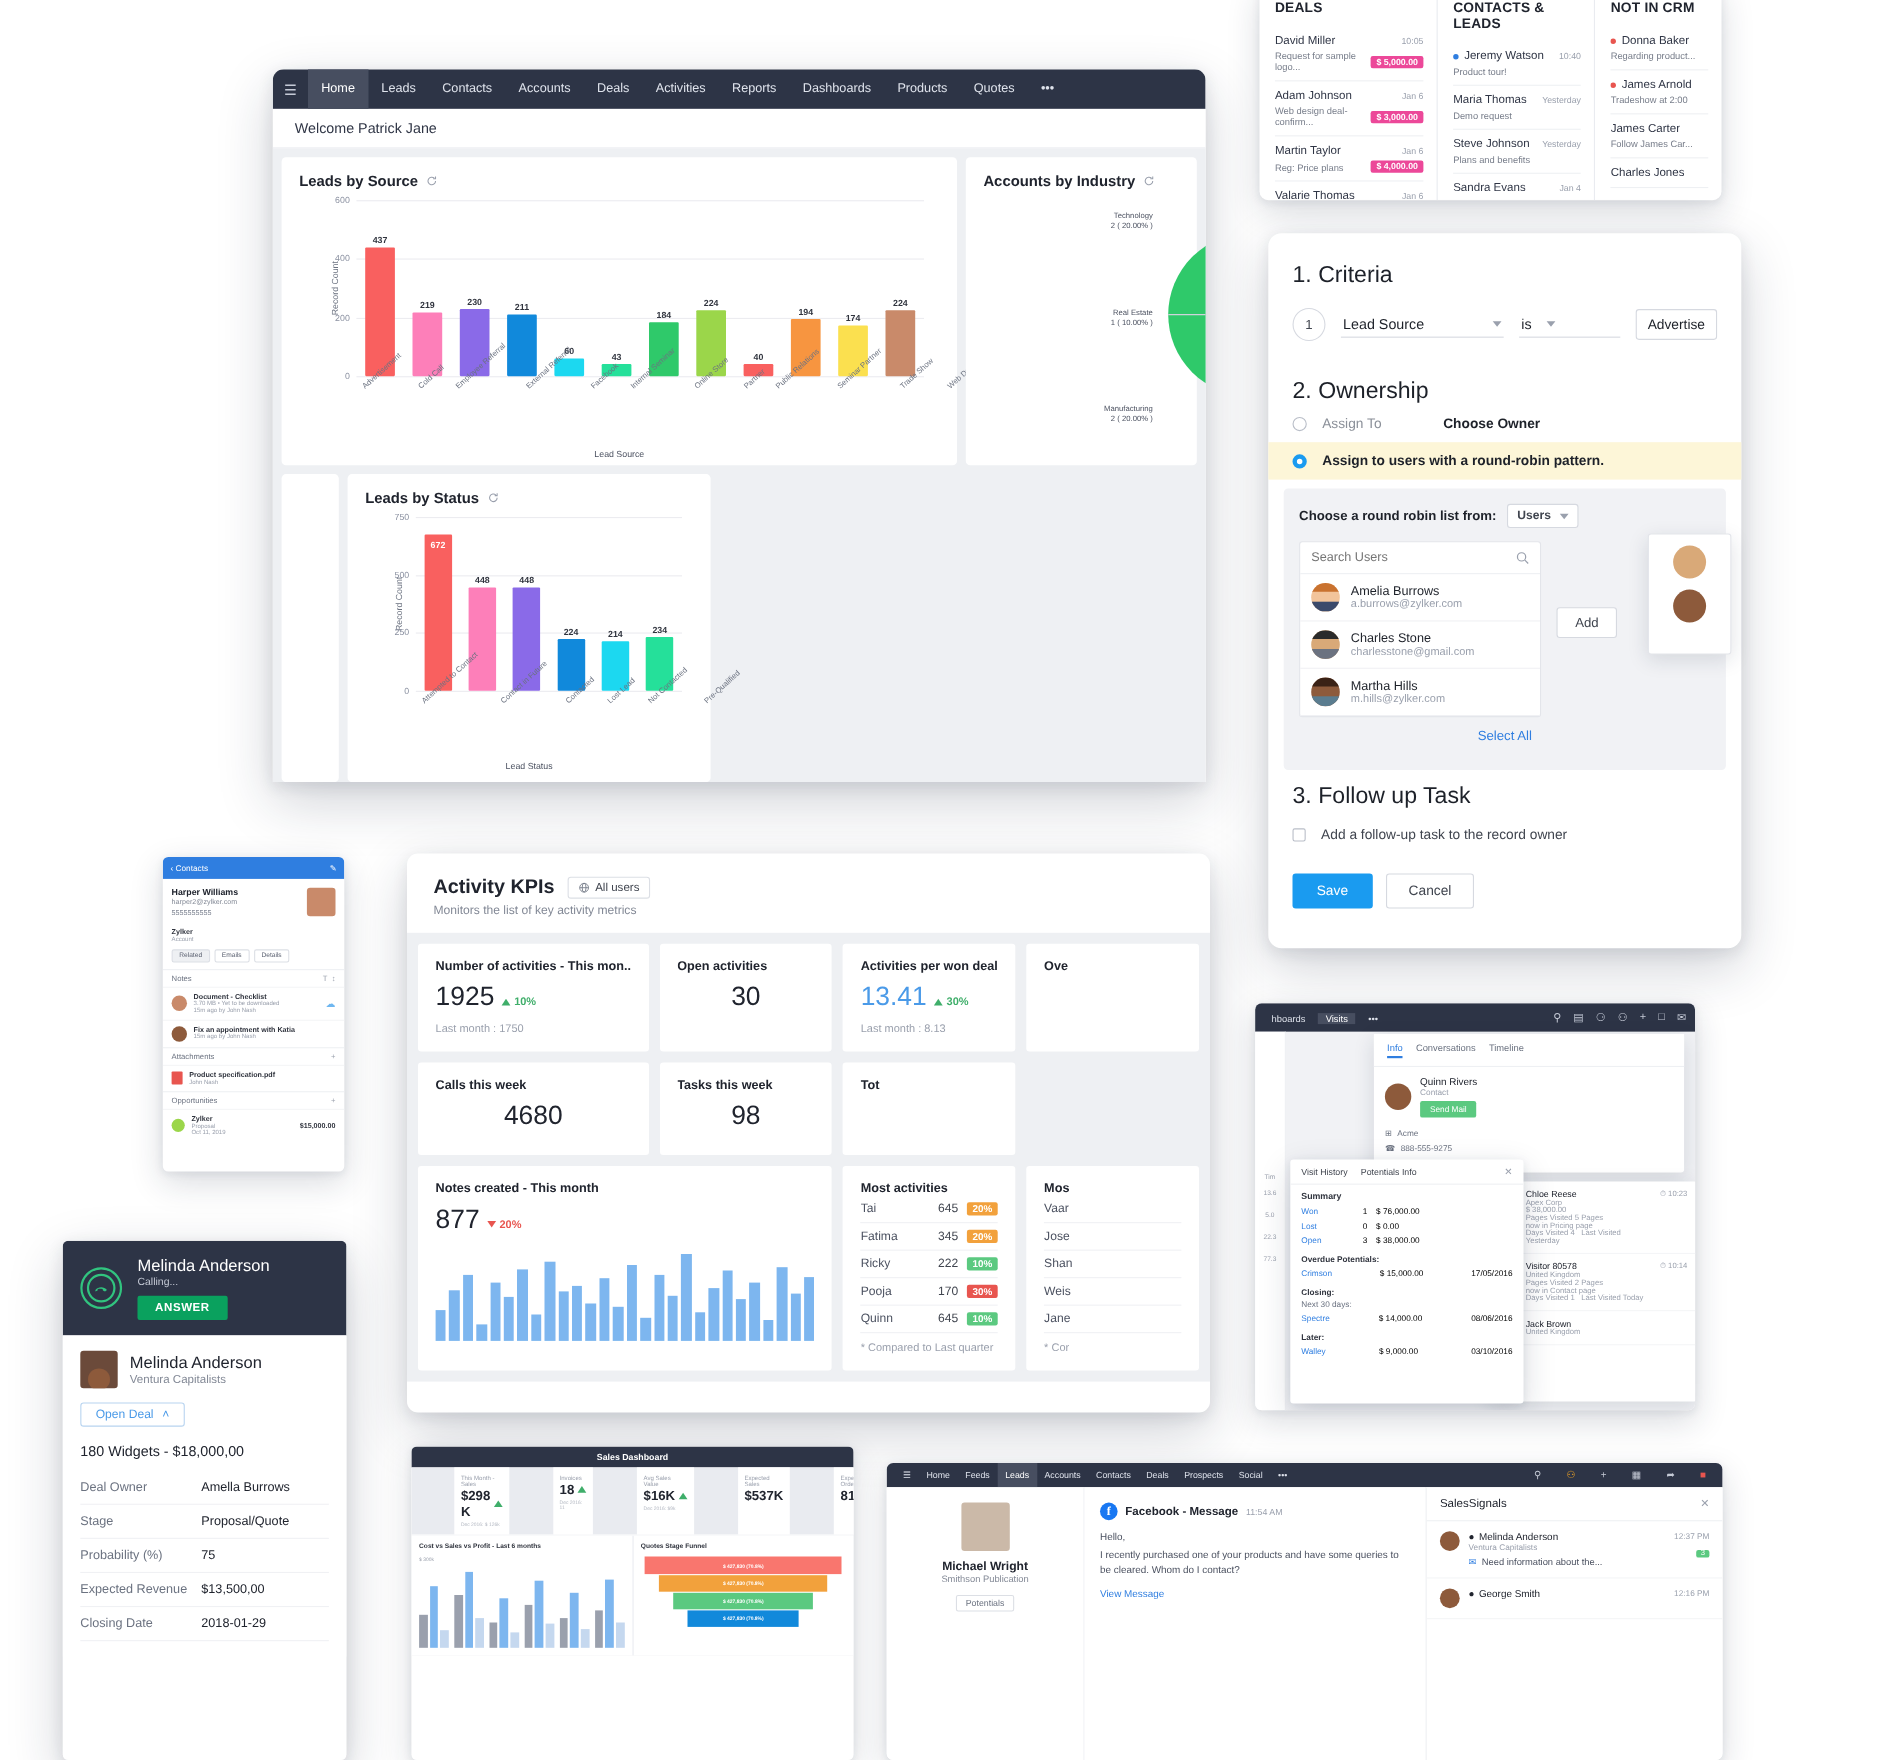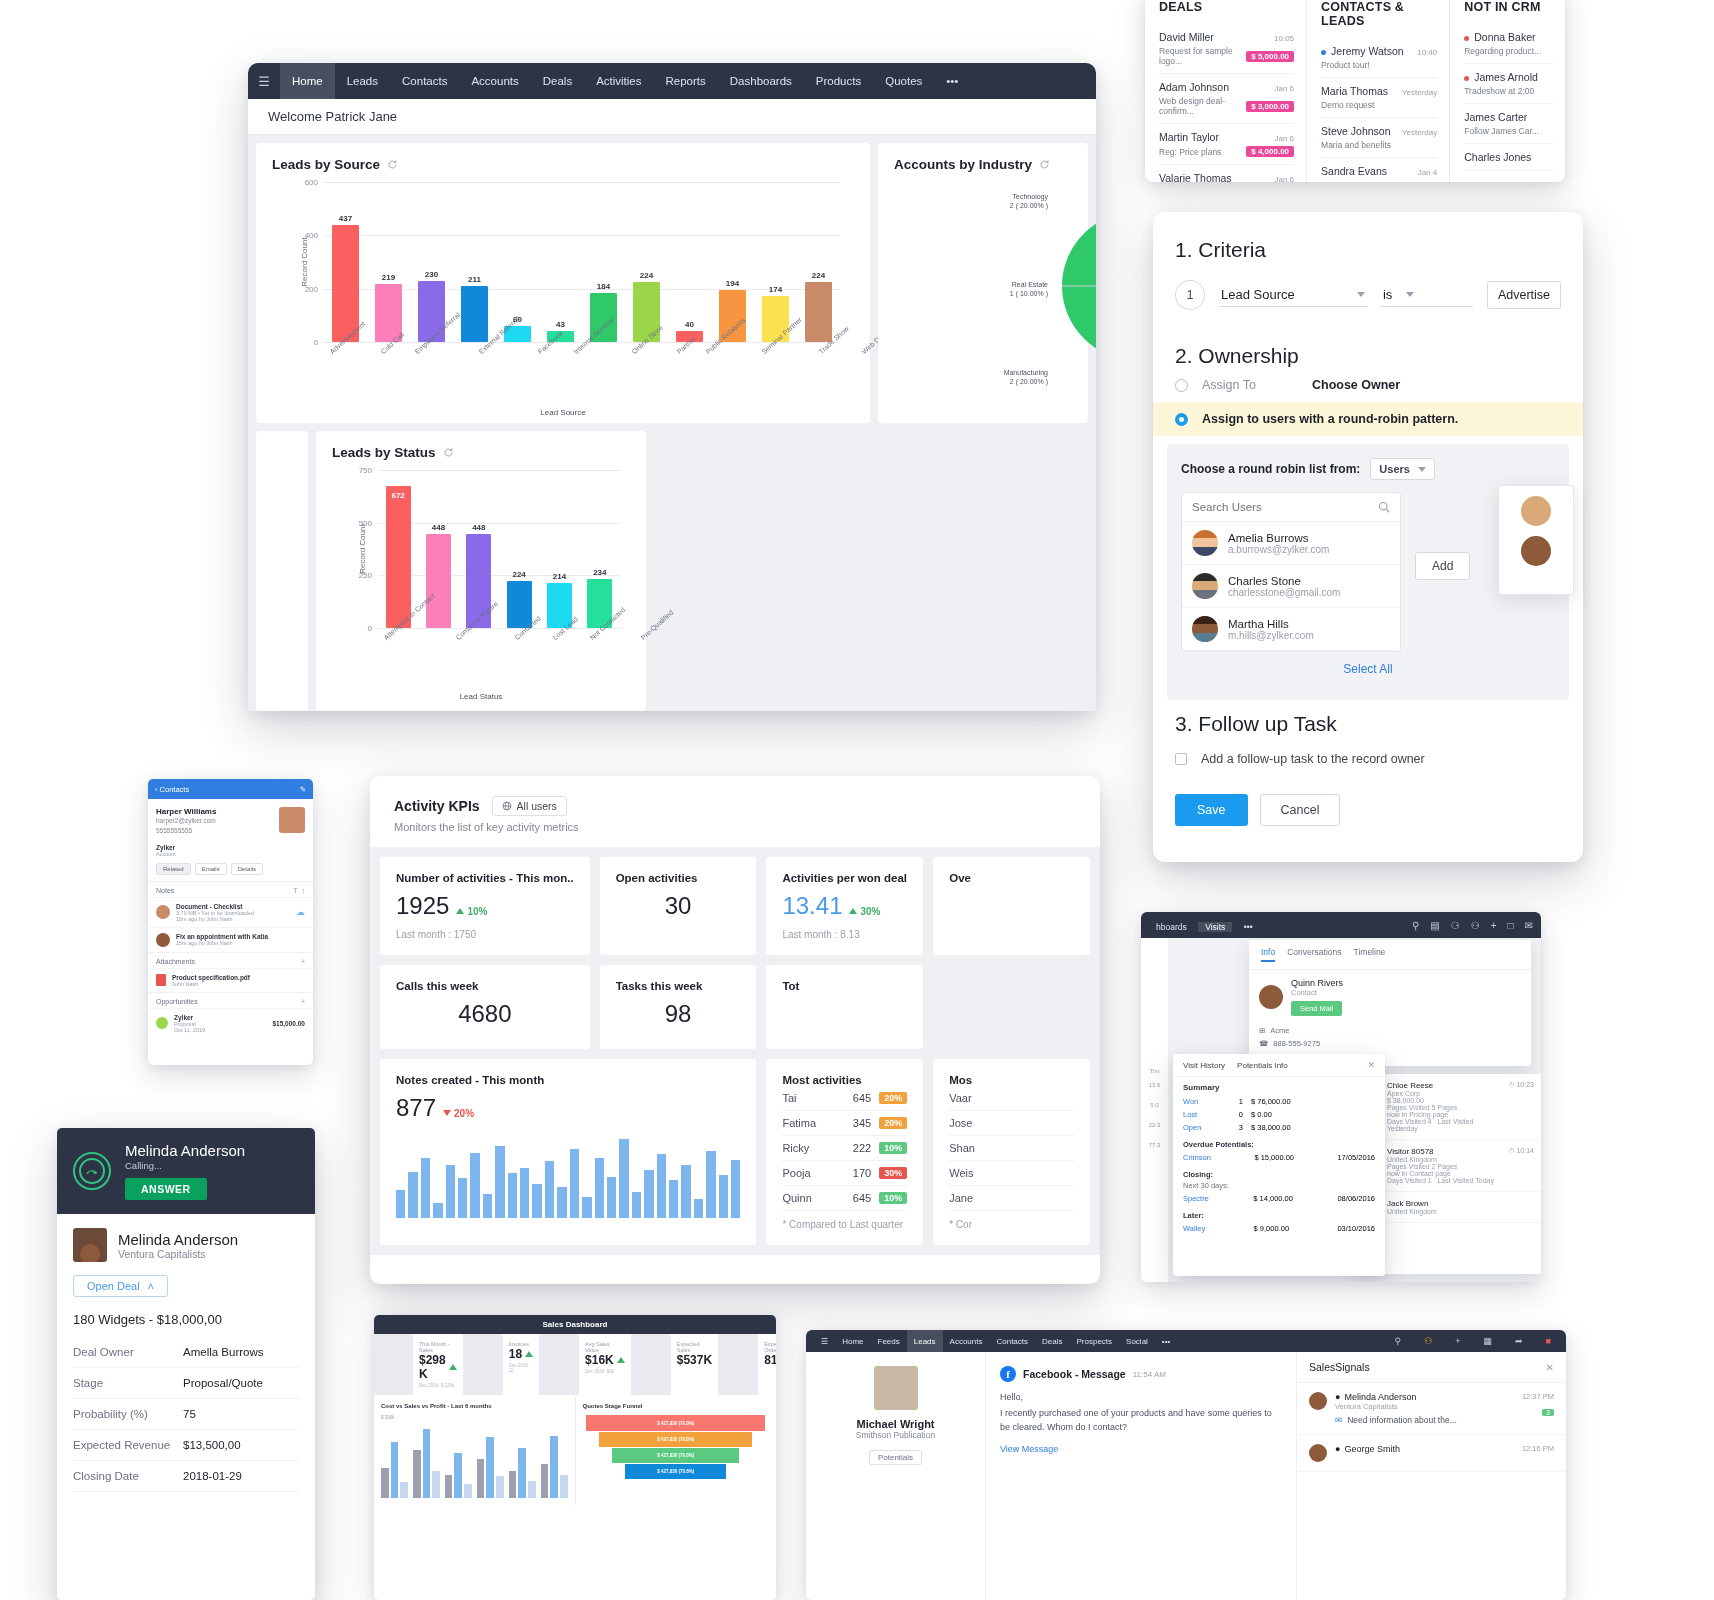--- a/index.html
+++ b/index.html
@@ -92,21 +92,21 @@
   .chk { width:12px; height:12px; border:1.5px solid #b9bec8; border-radius:2px; flex:0 0 auto; }
   .btn-primary { background:#1a9bf0; color:#fff; border:0; border-radius:3px; padding:8px 22px; font-size:12.5px; font-family:inherit; }
   .btn-plain { background:#fff; color:#40454f; border:1px solid #d6d9e0; border-radius:3px; padding:8px 20px; font-size:12.5px; font-family:inherit; }
 
   
   #avatar-strip { left:1498px; top:485px; width:76px; height:110px; background:#fff; border:1px solid #e3e5ea; border-radius:3px; padding:6px; }
 
   
   #kpi-panel { left:370px; top:776px; width:730px; height:508px; border-radius:10px; padding:20px 0 0 0; overflow:hidden; }
   .kpi-head { padding:0 22px 0 24px; display:flex; align-items:center; gap:12px; }
-  .kpi-title { font-size:14px; font-weight:bold; color:#20242e; }
+  .kpi-title { font-size:18px; font-weight:bold; color:#20242e; }
   .allusers { border:1px solid #dcdfe5; border-radius:3px; padding:3px 9px; font-size:10.5px; color:#40454f; display:flex; align-items:center; gap:5px; }
   .kpi-sub { font-size:11px; color:#838996; padding:5px 24px 0 24px; }
   .kpi-grid { background:#eef0f3; margin-top:14px; padding:10px; display:grid; grid-template-columns:repeat(4,1fr); gap:10px; }
   .kpi-card { background:#fff; border-radius:3px; padding:15px 16px; min-height:84px; }
   .kpi-lab { font-size:11.5px; font-weight:bold; color:#20242e; white-space:nowrap; overflow:hidden; }
   .kpi-val { font-size:24px; color:#20242e; margin-top:8px; display:flex; align-items:baseline; gap:7px; }
   .kpi-val.blue { color:#4a9ae8; }
   .kpi-val.center { justify-content:center; }
   .delta { font-size:10px; font-weight:bold; display:inline-flex; align-items:center; gap:3px; }
   .delta.up { color:#3fae6a; }
@@ -490,21 +490,21 @@
           <div class="feed-sub">
             <span>Demo request</span>
           </div>
         </div>
         <div class="feed-row">
           <div class="feed-top">
             <span class="feed-name">Steve Johnson</span>
             <span class="feed-time">Yesterday</span>
           </div>
           <div class="feed-sub">
-            <span>Maria and benefits</span>
+            <span>Plans and benefits</span>
           </div>
         </div>
         <div class="feed-row">
           <div class="feed-top">
             <span class="feed-name">Sandra Evans</span>
             <span class="feed-time">Jan 4</span>
           </div>
         </div>
       </div>
   </div>

